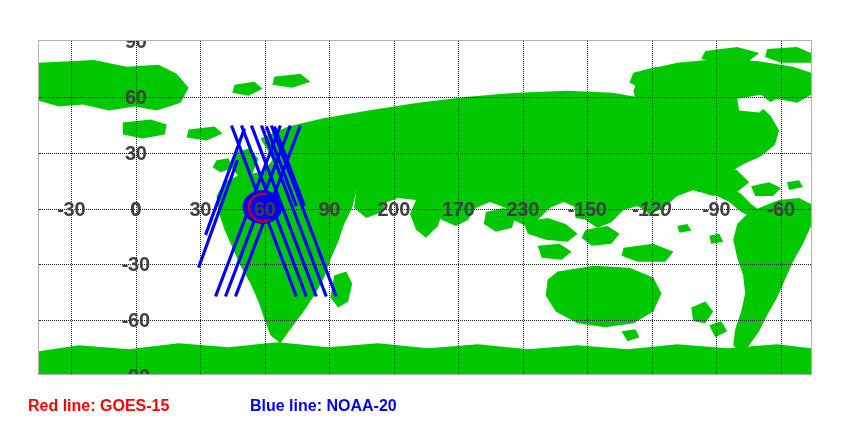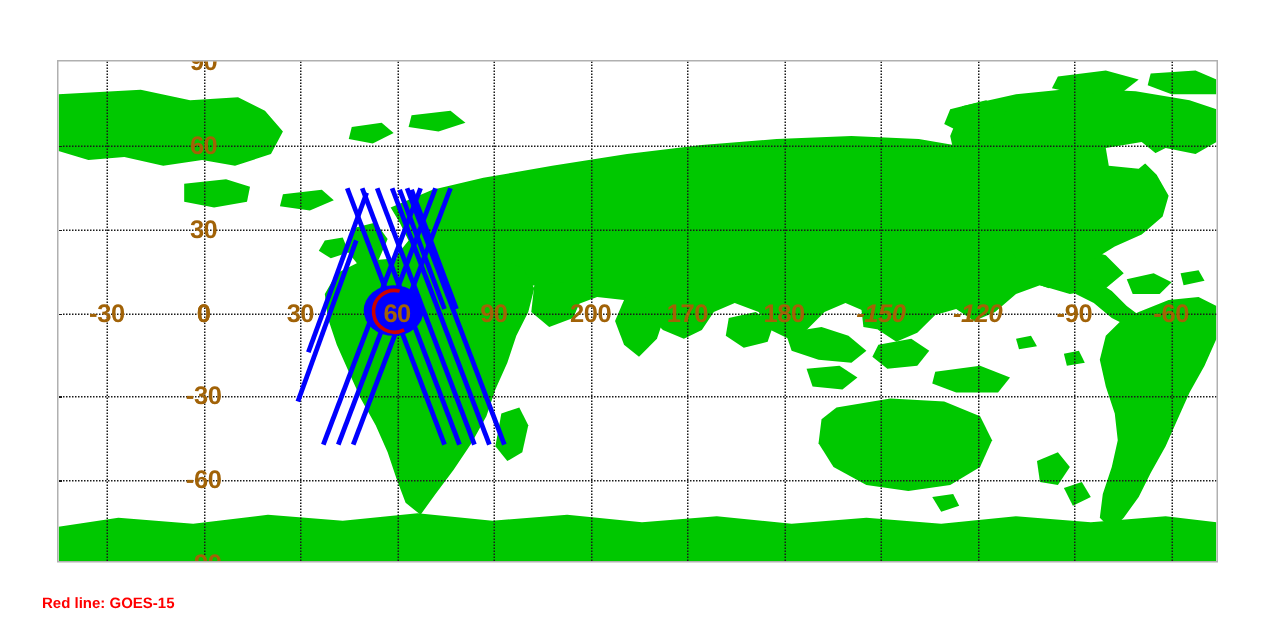--- a/index.html
+++ b/index.html
@@ -31,43 +31,43 @@
   }
   .gridh{
     position:absolute;left:0;right:0;height:0;
     border-top:1px dotted #1a1a1a;
   }
 
   
   .lonlab,.latlab{
     position:absolute;
     font-family:"Liberation Sans",sans-serif;
-    font-size:17px;
+    font-size:20px;
     font-weight:bold;
-    color:#a16207;
+    color:#404040;
     white-space:nowrap;
     line-height:1;
     letter-spacing:-0.3px;
   }
   .lonlab{transform:translate(-50%,-50%);}
   .latlab{transform:translate(-50%,-50%);}
 
   
   #overlay{position:absolute;left:0;top:0;width:100%;height:100%;}
 
   
   #footer{
     position:absolute;
     left:0;top:393px;
     width:850px;height:28px;
   }
   .legend-item{
     position:absolute;
     font-family:"Liberation Sans",sans-serif;
-    font-size:10px;
+    font-size:16px;
     font-weight:bold;
     white-space:nowrap;
     line-height:1;
   }
   #legend-red{left:28px;top:5px;color:#ff0000;}
   #legend-blue{left:250px;top:5px;color:#0000ff;}
   #legend-epoch{left:455px;top:5px;color:#000000;}
 </style>
 </head>
 <body>
@@ -210,32 +210,33 @@
     </svg>
 
     <div id="labellayer">
         <div class="lonlab" style="left: 32.25px; top: 167.5px;">-30</div>
         <div class="lonlab" style="left: 96.75px; top: 167.5px;">0</div>
         <div class="lonlab" style="left: 161.25px; top: 167.5px;">30</div>
         <div class="lonlab" style="left: 225.75px; top: 167.5px;">60</div>
         <div class="lonlab" style="left: 290.25px; top: 167.5px;">90</div>
         <div class="lonlab" style="left: 354.75px; top: 167.5px;">200</div>
         <div class="lonlab" style="left: 419.25px; top: 167.5px;">170</div>
-        <div class="lonlab" style="left: 483.75px; top: 167.5px;">180</div>
-        <div class="lonlab" style="left: 548.25px; top: 167.5px; font-style: italic;">-150</div>
+        <div class="lonlab" style="left: 483.75px; top: 167.5px;">230</div>
+        <div class="lonlab" style="left: 548.25px; top: 167.5px;">-150</div>
         <div class="lonlab" style="left: 612.75px; top: 167.5px; font-style: italic;">-120</div>
         <div class="lonlab" style="left: 677.25px; top: 167.5px;">-90</div>
         <div class="lonlab" style="left: 741.75px; top: 167.5px;">-60</div>
         <div class="latlab" style="left: 96.75px; top: 0px;">90</div>
         <div class="latlab" style="left: 96.75px; top: 55.8333px;">60</div>
         <div class="latlab" style="left: 96.75px; top: 111.667px;">30</div>
         <div class="latlab" style="left: 96.75px; top: 167.5px;">0</div>
         <div class="latlab" style="left: 96.75px; top: 223.333px;">-30</div>
         <div class="latlab" style="left: 96.75px; top: 279.167px;">-60</div>
         <div class="latlab" style="left: 96.75px; top: 335px;">-90</div>
       </div>
   </div>
 
   <div id="footer">
     <span class="legend-item" id="legend-red">Red line: GOES-15</span>
+    <span class="legend-item" id="legend-blue">Blue line: NOAA-20</span>
   </div>
 
 </div>
 
 </body></html>

